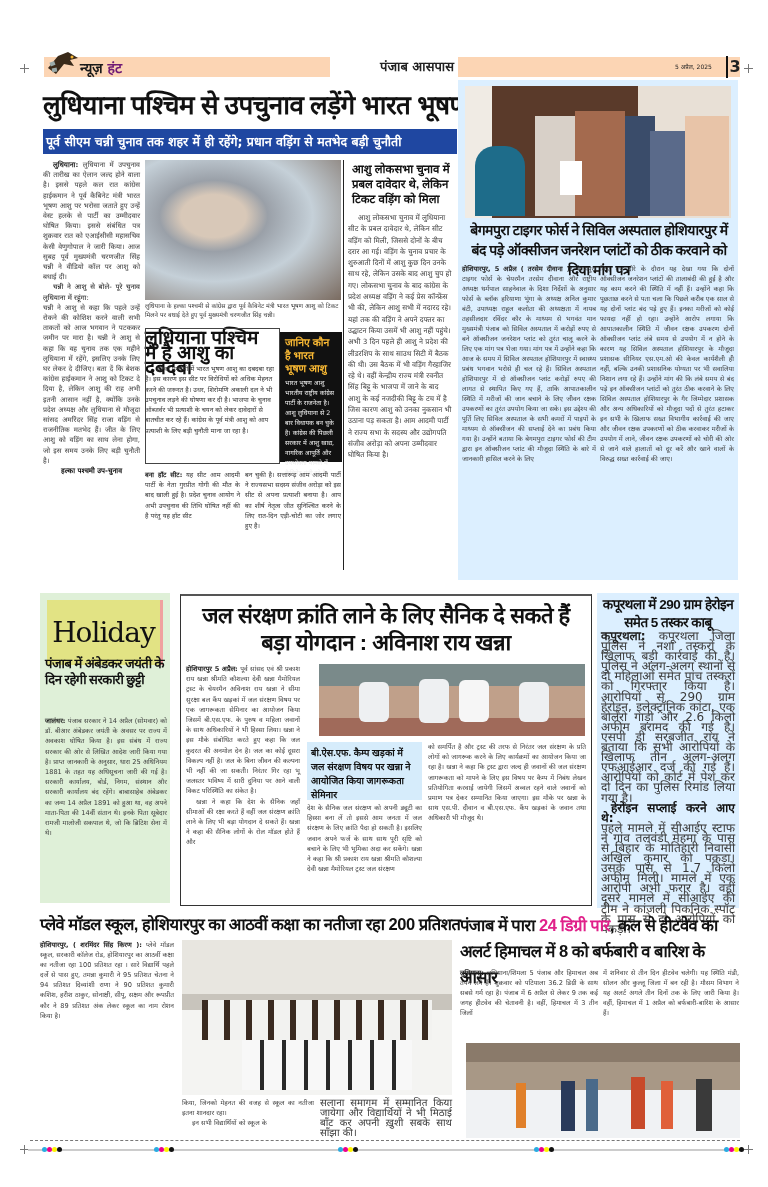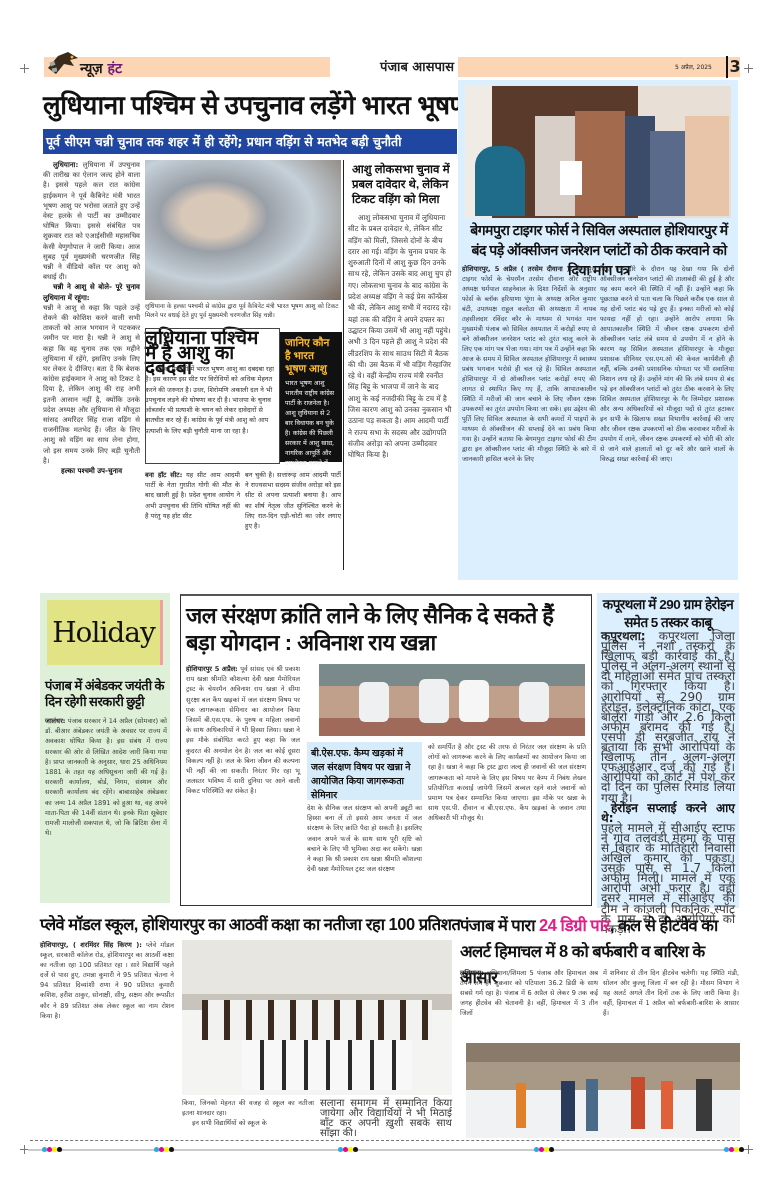--- a/index.html
+++ b/index.html
@@ -62,21 +62,21 @@
 <div class="abs logo-text"><span style="color:#1a1a1a">न्यूज़ </span><span>हंट</span></div>
 <div class="abs section-box">पंजाब आसपास</div>
 <div class="abs date-text">5 अप्रैल, 2025</div>
 <div class="abs page-num">3</div>
 
 <div class="abs headline-big" style="left:43px;top:88px;width:420px;font-size:26px;line-height:34px;white-space:nowrap">लुधियाना पश्चिम से उपचुनाव लड़ेंगे भारत भूषण आशु</div>
 <div class="abs subhead-blue">पूर्व सीएम  चन्नी चुनाव तक शहर में ही रहेंगे; प्रधान वड़िंग से मतभेद बड़ी चुनौती</div>
 
 <div class="abs body-text" style="left:43px;top:160px;width:97px">
   <span style="padding-left:10px"></span><b>लुधियाना:</b> <span>लुधियाना में उपचुनाव की तारीख का ऐलान जल्द होने वाला है। इससे पहले कल रात कांग्रेस हाईकमान ने पूर्व कैबिनेट मंत्री भारत भूषण आशु पर भरोसा जताते हुए उन्हें वेस्ट हलके से पार्टी का उम्मीदवार घोषित किया। इससे संबंधित पत्र शुक्रवार रात को एआईसीसी महासचिव केसी वेणुगोपाल ने जारी किया। आज सुबह पूर्व मुख्यमंत्री चरणजीत सिंह चन्नी ने वीडियो कॉल पर आशु को बधाई दी।</span>
-  <div style="font-weight:bold;color:#111;text-indent:10px">चन्नी ने आशु से बोले- पूरे चुनाव लुधियाना में रहूंगा:</div>
+  <div style="font-weight:normal;color:#111;text-indent:10px">चन्नी ने आशु से बोले- पूरे चुनाव लुधियाना में रहूंगा:</div>
   <div>चन्नी ने आशु से कहा कि पहले उन्हें रोकने की कोशिश करने वाली सभी ताकतों को आज भगवान ने पटककर जमीन पर मारा है। चन्नी ने आशु से कहा कि वह चुनाव तक एक महीने लुधियाना में रहेंगे, इसलिए उनके लिए घर लेकर दे दीजिए। बता दें कि बेशक कांग्रेस हाईकमान ने आशु को टिकट दे दिया है, लेकिन आशु की राह अभी इतनी आसान नहीं है, क्योंकि उनके प्रदेश अध्यक्ष और लुधियाना से मौजूदा सांसद अमरिंदर सिंह राजा वड़िंग से राजनीतिक मतभेद हैं। जीत के लिए आशु को वड़िंग का साथ लेना होगा, जो इस समय उनके लिए बड़ी चुनौती है।</div>
   <div style="font-weight:bold;color:#111;text-align:center">हल्का पश्चमी उप-चुनाव</div>
 </div>
 
 <div class="abs photo-sadhu" style="left:145px;top:160px;width:196px;height:140px"></div>
 <div class="abs caption" style="left:145px;top:302px;width:196px">लुधियाना के हल्का पश्चमी से कांग्रेस द्वारा पूर्व कैबिनेट मंत्री भारत भूषण आशु को टिकट मिलने पर बधाई देते हुए पूर्व मुख्यमंत्री चरणजीत सिंह चन्नी।</div>
 
 <div class="abs sub-h" style="left:145px;top:330px;width:130px;font-size:19px;line-height:15px">लुधियाना पश्चिम में है आशु का दबदबा</div>
 <div class="abs" style="left:145px;top:364px;width:130px;font-size:6.5px;line-height:10.3px;color:#3a3a3a;text-indent:12px">हल्का पश्चमी में भारत भूषण आशु का दबदबा रहा है। इस कारण इस सीट पर विरोधियों को अधिक मेहनत करने की जरूरत है। उधर, शिरोमणि अकाली दल ने भी उपचुनाव लड़ने की घोषणा कर दी है। भाजपा के चुनाव ऑब्जर्वर भी प्रत्याशी के चयन को लेकर दावेदारों से बातचीत कर रहे हैं। कांग्रेस के पूर्व मंत्री आशु को आप प्रत्याशी के लिए बड़ी चुनौती माना जा रहा है।</div>
 <div class="abs" style="left:145px;top:328px;width:135px;height:136px;border:1px solid #444;pointer-events:none"></div>
@@ -108,29 +108,30 @@
 <div class="abs headline-big" style="left:462px;top:220px;width:274px;font-size:14px;line-height:20px;text-align:center">बेगमपुरा टाइगर फोर्स ने सिविल अस्पताल होशियारपुर में बंद पड़े ऑक्सीजन जनरेशन प्लांटों को ठीक करवाने को दिया मांग पत्र</div>
 <div class="abs body-text" style="left:462px;top:264px;width:134px;font-size:6.6px;line-height:10px">
   <b>होशियारपुर, 5 अप्रैल ( तरसेम दीवाना ):</b> <span>बेगमपुरा टाइगर फोर्स के चेयरमैन तरसेम दीवाना और राष्ट्रीय अध्यक्ष धर्मपाल साहनेवाल के दिशा निर्देशों के अनुसार फोर्स के ब्लॉक हरियाणा भूंगा के अध्यक्ष अनिल कुमार बंटी, उपाध्यक्ष राहुल कलोता की अध्यक्षता में नायब तहसीलदार रविंदर कौर के माध्यम से भगवंत मान मुख्यमंत्री पंजाब को सिविल अस्पताल में करोड़ों रुपए से बने ऑक्सीजन जनरेशन प्लांट को तुरंत चालू करने के लिए एक मांग पत्र भेजा गया। मांग पत्र में उन्होंने कहा कि आज के समय में सिविल अस्पताल होशियारपुर में स्वास्थ्य प्रबंध भगवान भरोसे ही चल रहे हैं। सिविल अस्पताल होशियारपुर में दो ऑक्सीजन प्लांट करोड़ों रुपए की लागत से स्थापित किए गए हैं, ताकि आपातकालीन स्थिति में मरीजों की जान बचाने के लिए जीवन रक्षक उपकरणों का तुरंत उपयोग किया जा सके। इस उद्देश्य की पूर्ति लिए सिविल अस्पताल के सभी कमरों में पाइपों के माध्यम से ऑक्सीजन की सप्लाई देने का प्रबंध किया गया है। उन्होंने बताया कि बेगमपुरा टाइगर फोर्स की टीम द्वारा इन ऑक्सीजन प्लांट की मौजूदा स्थिति के बारे में जानकारी हासिल करने के लिए</span>
 </div>
 <div class="abs body-text" style="left:600px;top:264px;width:134px;font-size:6.6px;line-height:10px">किए गए दौरे के दौरान यह देखा गया कि दोनों ऑक्सीजन जनरेशन प्लांटों की तालाबंदी की हुई है और यह काम करने की स्थिति में नहीं हैं। उन्होंने कहा कि पूछताछ करने से पता चला कि पिछले करीब एक साल से यह दोनों प्लांट बंद पड़े हुए हैं। इनका मरीजों को कोई फायदा नहीं हो रहा। उन्होंने आरोप लगाया कि आपातकालीन स्थिति में जीवन रक्षक उपकरण दोनों ऑक्सीजन प्लांट लंबे समय से उपयोग में न होने के कारण यह सिविल अस्पताल होशियारपुर के मौजूदा प्रशासक सीनियर एस.एम.ओ की केवल कार्यशैली ही नहीं, बल्कि उनकी प्रशासनिक योग्यता पर भी सवालिया निशान लगा रहे हैं। उन्होंने मांग की कि लंबे समय से बंद पड़े इन ऑक्सीजन प्लांटों को तुरंत ठीक करवाने के लिए सिविल अस्पताल होशियारपुर के गैर जिम्मेदार प्रशासक और अन्य अधिकारियों को मौजूदा पदों से तुरंत हटाकर इन सभी के खिलाफ सख्त विभागीय कार्रवाई की जाए और जीवन रक्षक उपकरणों को ठीक करवाकर मरीजों के उपयोग में लाने, जीवन रक्षक उपकरणों को चोरी की ओर से जाने वाले हालातों को दूर करें और खाने वालों के विरुद्ध सख्त कार्रवाई की जाए।</div>
 
 <div class="abs green-panel" style="left:40px;top:593px;width:130px;height:310px"></div>
 <div class="abs holiday-card">
     <div>Holiday</div>
   </div>
-<div class="abs headline-big" style="left:45px;top:678px;width:122px;font-size:13px;line-height:16px">पंजाब में अंबेडकर जयंती के दिन रहेगी सरकारी छुट्टी</div>
+<div class="abs headline-big" style="left:45px;top:656px;width:122px;font-size:13px;line-height:16px">पंजाब में अंबेडकर जयंती के दिन रहेगी सरकारी छुट्टी</div>
 <div class="abs body-text" style="left:45px;top:716px;width:122px;font-size:6.6px;line-height:10.2px">
   <b>जालंधर:</b> <span>पंजाब सरकार ने 14 अप्रैल (सोमवार) को डॉ. बीआर अंबेडकर जयंती के अवसर पर राज्य में अवकाश घोषित किया है। इस संबंध में राज्य सरकार की ओर से लिखित आदेश जारी किया गया है। प्राप्त जानकारी के अनुसार, धारा 25 अधिनियम 1881 के तहत यह अधिसूचना जारी की गई है। सरकारी कार्यालय, बोर्ड, निगम, संस्थान और सरकारी कार्यालय बंद रहेंगे। बाबासाहेब अंबेडकर का जन्म 14 अप्रैल 1891 को हुआ था, वह अपने माता-पिता की 14वीं संतान थे। इनके पिता सूबेदार रामजी मालोजी सकपाल थे, जो कि ब्रिटिश सेना में थे।</span>
 </div>
 
 <div class="abs frame-box"></div>
-<div class="abs headline-big" style="left:186px;top:602px;width:400px;font-size:22px;line-height:27px;">जल संरक्षण क्रांति लाने के लिए सैनिक दे सकते हैं बड़ा योगदान  : अविनाश राय खन्ना</div>
+<div class="abs headline-big" style="left:186px;top:602px;width:400px;font-size:22px;line-height:27px;text-align:center">जल संरक्षण क्रांति लाने के लिए सैनिक दे सकते हैं बड़ा योगदान  : अविनाश राय खन्ना</div>
 <div class="abs body-text" style="left:186px;top:664px;width:114px;font-size:6.6px;line-height:10.2px">
   <b>होशियारपुर 5 अप्रैल:</b> <span>पूर्व सांसद एवं श्री प्रकाश राय खन्ना श्रीमति कौशल्या देवी खन्ना मैमोरियल ट्रस्ट के चेयरमैन अविनाश राय खन्ना ने सीमा सुरक्षा बल कैंप खड़कां में जल संरक्षण विषय पर एक जागरूकता सेमिनार का आयोजन किया जिसमें बी.एस.एफ. के पुरुष व महिला जवानों के साथ अधिकारियों ने भी हिस्सा लिया। खन्ना ने इस मौके संबोधित करते हुए कहा कि जल कुदरत की अनमोल देन है। जल का कोई दूसरा विकल्प नहीं है। जल के बिना जीवन की कल्पना भी नहीं की जा सकती। निरंतर गिर रहा भू जलस्तर भविष्य में सारी दुनिया पर आने वाली विकट परिस्थिति का संकेत है।</span>
+  <div style="text-indent:10px">खन्ना ने कहा कि देश के सैनिक जहाँ सीमाओं की रक्षा करते हैं वहीं जल संरक्षण क्रांति लाने के लिए भी बड़ा योगदान दे सकते हैं। खन्ना ने कहा की सैनिक लोगों के रोल मॉडल होते हैं और</div>
 </div>
 <div class="abs" style="left:319px;top:664px;width:266px;height:72px;background:linear-gradient(180deg,#7a8a8a 0 30%,#c0a08a 30% 75%,#a06a5a 75%)">
   <div style="position:absolute;left:40px;top:18px;width:30px;height:40px;background:#eef0f2;border-radius:6px"></div>
   <div style="position:absolute;left:100px;top:15px;width:30px;height:44px;background:#eef0f2;border-radius:6px"></div>
   <div style="position:absolute;left:140px;top:16px;width:30px;height:42px;background:#f6f6f6;border-radius:6px"></div>
   <div style="position:absolute;left:200px;top:18px;width:30px;height:40px;background:#eef0f2;border-radius:6px"></div>
 </div>
 <div class="abs bsf-box">
     <div class="sub-h" style="font-size:9.5px;line-height:14px">बी.ऐस.एफ. कैम्प खड़कां में जल संरक्षण विषय पर खन्ना ने आयोजित किया जागरूकता सेमिनार</div>
   </div>
@@ -138,21 +139,21 @@
 <div class="abs body-text" style="left:428px;top:742px;width:158px;font-size:6.6px;line-height:10.2px">को समर्पित है और ट्रस्ट की तरफ से निरंतर जल संरक्षण के प्रति लोगों को जागरूक करने के लिए कार्यक्रमों का आयोजन किया जा रहा है। खन्ना ने कहा कि ट्रस्ट द्वारा जल्द ही जवानों की जल संरक्षण जागरूकता को मापने के लिए इस विषय पर कैम्प में निबंध लेखन प्रतियोगिता करवाई जायेगी जिसमें अव्वल रहने वाले जवानों को प्रमाण पत्र देकर सम्मानित किया जाएगा। इस मौके पर खन्ना के साथ एस.पी. दीवान व बी.एस.एफ. कैंप खड़कां के जवान तथा अधिकारी भी मौजूद थे।</div>
 
 <div class="abs blue-panel" style="left:597px;top:593px;width:142px;height:315px"></div>
 <div class="abs headline-big" style="left:600px;top:596px;width:136px;font-size:13.5px;line-height:18px;text-align:center">कपूरथला में 290 ग्राम हेरोइन समेत 5 तस्कर काबू</div>
 <div class="abs body-text" style="left:601px;top:631px;width:134px;font-size:12px;line-height:10.1px">
   <b>कपूरथला:</b> <span>कपूरथला जिला पुलिस ने नशा तस्करों के खिलाफ बड़ी कार्रवाई की है। पुलिस ने अलग-अलग स्थानों से दो महिलाओं समेत पांच तस्करों को गिरफ्तार किया है। आरोपियों से 290 ग्राम हेरोइन, इलेक्ट्रॉनिक कांटा, एक बोलेरो गाड़ी और 2.6 किलो अफीम बरामद की गई है। एसपी डी सरबजीत राय ने बताया कि सभी आरोपियों के खिलाफ तीन अलग-अलग एफआईआर दर्ज की गई हैं। आरोपियों को कोर्ट में पेश कर दो दिन का पुलिस रिमांड लिया गया है।</span>
   <div style="font-weight:bold;color:#111;text-indent:10px">हेरोइन सप्लाई करने आए थे:</div>
   <div>पहले मामले में सीआईए स्टाफ ने गांव तलवंडी मेहमा के पास से बिहार के मोतिहारी निवासी अखिल कुमार को पकड़ा। उसके पास से 1.7 किलो अफीम मिली। मामले में एक आरोपी अभी फरार है। वहीं दूसरे मामले में सीआईए की टीम ने कांजली पिकनिक स्पॉट के पास से दो आरोपियों को पकड़ा।</div>
 </div>
 
-<div class="abs headline-big" style="left:40px;top:912px;width:410px;font-size:16.5px;line-height:24px;white-space:nowrap">प्लेवे मॉडल स्कूल, होशियारपुर का आठवीं कक्षा का नतीजा रहा 100 प्रतिशत</div>
+<div class="abs headline-big" style="left:40px;top:912px;width:410px;font-size:16.5px;line-height:24px;white-space:nowrap">प्लेवे मॉडल स्कूल, होशियारपुर का आठवीं कक्षा का नतीजा रहा 200 प्रतिशत</div>
 <div class="abs body-text" style="left:40px;top:940px;width:134px;font-size:6.6px;line-height:10.1px">
   <b>होशियारपुर, ( शरमिंदर सिंह किरण ):</b> <span>प्लेवे मॉडल स्कूल, सरकारी कॉलेज रोड, होशियारपुर का आठवीं कक्षा का नतीजा रहा 100 प्रतिशत रहा । सारे विद्यार्थि पहले दर्जे से पास हुए, तमन्ना कुमारी ने 95 प्रतिशत चेतना ने 94 प्रतिशत दिव्यांशी राणा ने 90 प्रतिशत कुमारी कशिश, हरीश ठाकुर, सोनाक्षी, सीपू, सक्षम और रूपप्रीत कौर ने 89 प्रतिशत अंक लेकर स्कूल का नाम रोशन किया है।</span>
 </div>
 <div class="abs" style="left:182px;top:940px;width:270px;height:155px;background:linear-gradient(180deg,#e8e6e0 0 35%,#c8c4bc 35% 45%,#f4f4f2 45% 100%)">
   <div style="position:absolute;left:20px;top:60px;width:230px;height:40px;background:repeating-linear-gradient(90deg,#3a2a20 0 6px,#f2f2f0 6px 22px)"></div>
   <div style="position:absolute;left:60px;top:100px;width:170px;height:50px;background:repeating-linear-gradient(90deg,#f8f8f8 0 18px,#2a2a2a 18px 22px)"></div>
 </div>
 <div class="abs body-text" style="left:182px;top:1098px;width:132px;font-size:6.6px;line-height:10.1px">
   <span>किया, जिनको मेहनत की वजह से स्कूल का नतीजा इतना शानदार रहा।</span>
   <div style="text-indent:10px">इन सभी विद्यार्थियों को स्कूल के</div>

